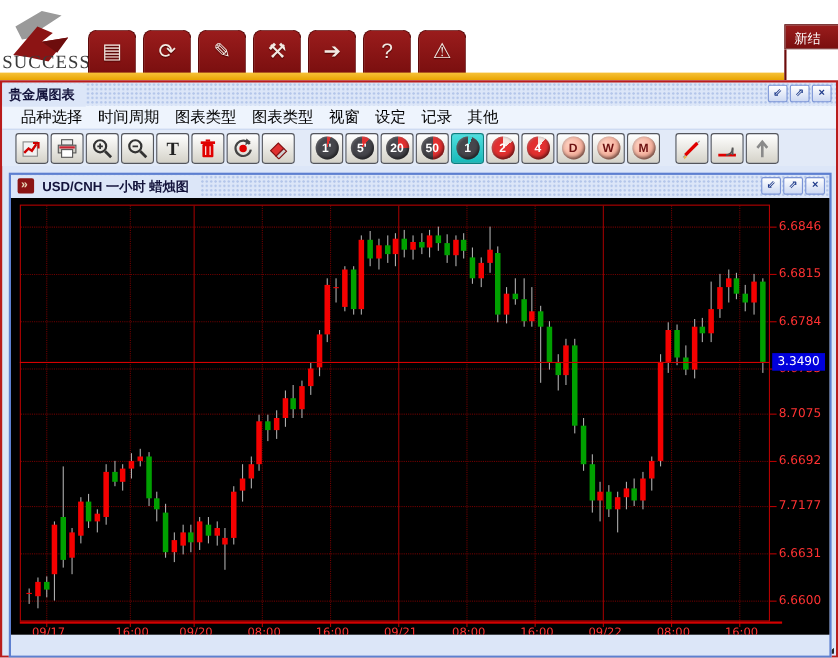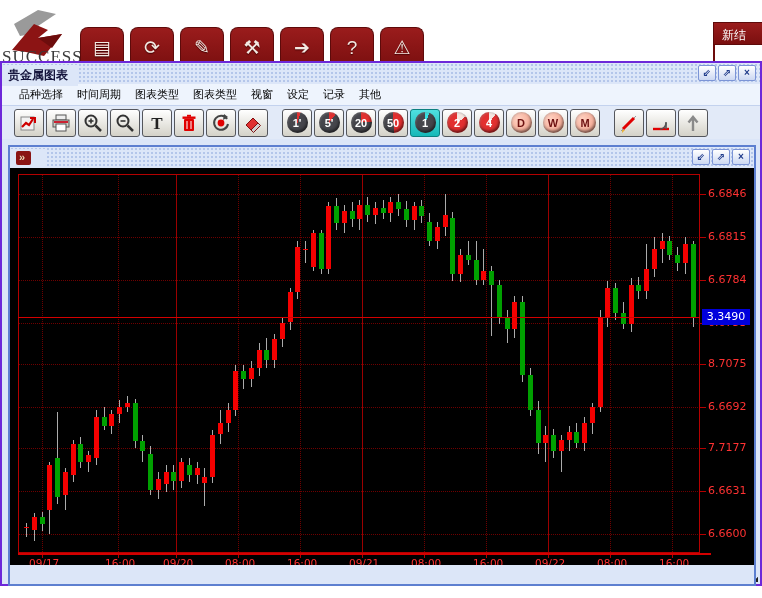--- a/index.html
+++ b/index.html
@@ -18,33 +18,33 @@
     color:#f3e9e2; font-size:19px; display:flex; align-items:center; justify-content:center;
     text-shadow:0 1px 1px #400; cursor:pointer; }
   #gold-bar { position:absolute; left:0; top:66px; width:762px; height:7px; background:linear-gradient(#f7c23a,#e8a400); }
   #corner-button { position:absolute; left:713px; top:22px; width:60px; height:23px;
     background:linear-gradient(#9a1c1c,#7a0f0f); border:1px solid #5e0a0a; color:#fff;
     font-size:12px; padding:4px 0 0 8px; }
   #corner-panel { position:absolute; left:713px; top:45px; width:49px; height:28px;
     background:#fff; border-left:2px solid #6d0c0c; }
 
   
-  #main-window { position:absolute; left:0; top:61px; width:762px; height:525px;
-    border:2px solid #6d28d9; background:#dce6f8; }
+  #main-window { position:absolute; left:0; top:73px; width:762px; height:525px;
+    border:2px solid #b91c1c; background:#dce6f8; }
   .xp-dots { background-image:radial-gradient(circle,#b4c6ea 1px,transparent 1.2px); background-size:4px 4px; }
   .titlebar { position:relative; height:21px; line-height:21px; }
   .titlebar .tchip { display:inline-block; background:#dce6f8; padding:0 10px 0 6px; height:21px;
     font-size:12px; font-weight:bold; color:#14143c; }
   .win-controls { position:absolute; right:4px; top:2px; display:flex; gap:2px; }
   .win-btn { width:18px; height:16px; border:1px solid #7b94d6; border-radius:2px;
     background:linear-gradient(#ffffff,#ccd8f2); color:#1e3a8a; font-size:10px; line-height:14px;
     text-align:center; font-weight:bold; cursor:pointer; }
   #menu-bar { height:22px; background:#eef4fd; border-bottom:1px solid #c3d2ee; display:flex;
     align-items:center; padding-left:10px; }
-  .menu-item { font-size:11px; color:#000; padding:2px 7px; cursor:pointer; }
+  .menu-item { font-size:14px; color:#000; padding:2px 7px; cursor:pointer; }
   #toolbar { height:33px; background:#e2eaf8; display:flex; align-items:center; padding-left:12px; }
   .tb-btn { width:30px; height:28px; margin-right:2px; border:1px solid #54565c; border-radius:3px;
     background:linear-gradient(#ffffff,#d4d2c8); display:flex; align-items:center; justify-content:center;
     cursor:pointer; flex:0 0 auto; }
   .tb-sep { width:12px; flex:0 0 auto; }
   .tb-btn svg { width:20px; height:20px; }
   .tf-circle { width:21px; height:21px; border-radius:50%; position:relative;
     display:flex; align-items:center; justify-content:center;
     font-size:11px; font-weight:bold; color:#fff; background:#46464c;
     box-shadow:inset 1px 1px 2px #9995, inset -1px -2px 3px #0008; }
@@ -256,20 +256,21 @@
           <svg viewBox="0 0 20 20">
             <path d="M10 18 V5 M5.5 9.5 L10 4 L14.5 9.5" stroke="#8a8a8a" stroke-width="2.4" fill="none"></path>
           </svg>
         </div>
       </div>
 
     <div id="chart-window">
       <div class="titlebar xp-dots">
         <span class="tchip" style="padding-left:0;">
           <span id="chart-title-icon"></span>
+          <span>USD/CNH 一小时 蜡烛图</span>
         </span>
         <span class="win-controls" id="chart-controls">
             <div class="win-btn">⇙</div>
             <div class="win-btn">⇗</div>
             <div class="win-btn">×</div>
           </span>
       </div>
       <div id="chart-body">
           <div class="abs" style="left: 9px; top: 26px; width: 679px; border-top: 1px dotted rgb(110, 0, 0);"></div>
           <div class="abs" style="left: 689px; top: 26px; width: 7px; height: 1px; background: rgb(180, 0, 0);"></div>

